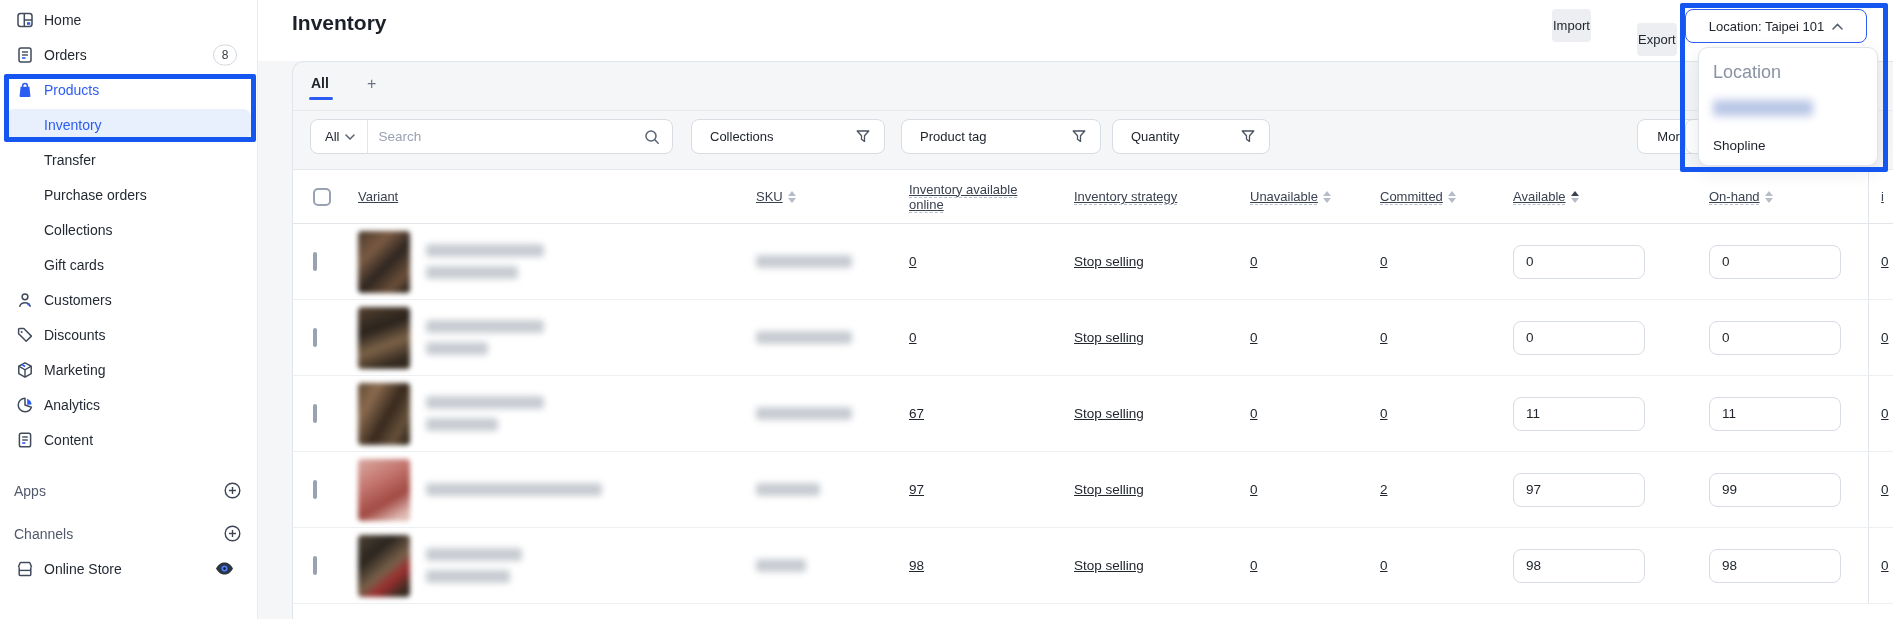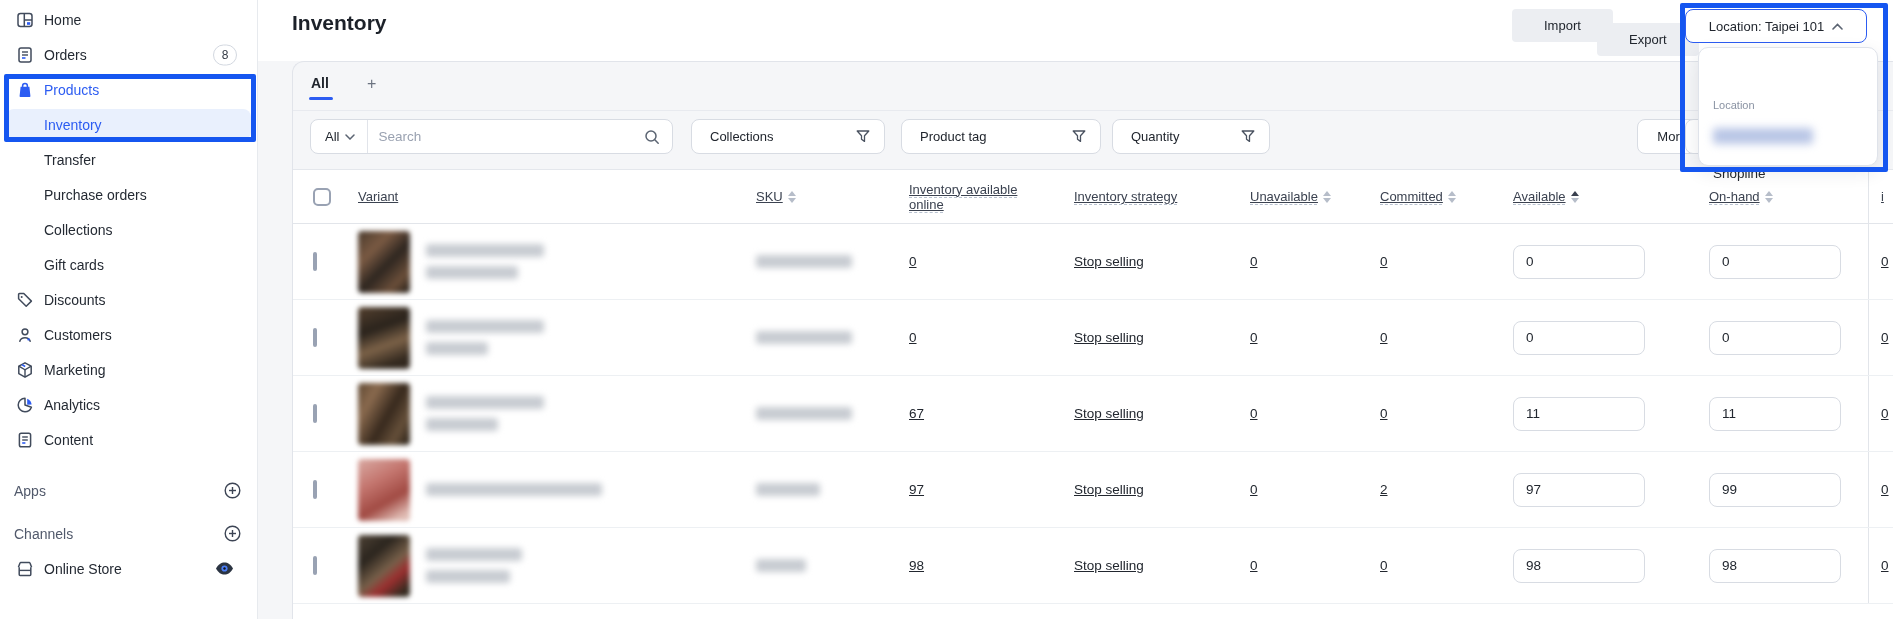--- a/index.html
+++ b/index.html
@@ -17,21 +17,21 @@
   .si.active-parent .lbl { color:#2c5cf2; font-weight:500; }
   .si.active .lbl { color:#2c5cf2; }
   .badge { position:absolute; right:20px; top:50%; transform:translateY(-50%); min-width:24px; height:21px; border:1px solid #d3d8e0; border-radius:11px; font-size:12px; color:#343b46; display:flex; align-items:center; justify-content:center; padding:0 7px; background:#fff; }
   .section-row { height:35px; display:flex; align-items:center; padding:0 16px 0 14px; font-size:14px; color:#51596b; justify-content:space-between; cursor:pointer; }
   .right-ic { width:18px; height:18px; display:inline-flex; align-items:center; justify-content:center; }
 
   
   .main { position:absolute; left:258px; top:0; right:0; height:619px; background:#fff; }
   .main .lower-bg { position:absolute; left:0; top:61px; right:0; bottom:0; background:#f5f6f8; }
   .page-title { position:absolute; left:34px; top:11px; font-size:21px; font-weight:700; color:#1c2129; }
-  .btn-gray { position:absolute; height:33px; background:#eceef2; border:none; border-radius:4px; font-size:13px; font-weight:500; color:#21262e; font-family:inherit; cursor:pointer; padding:0 32px; }
+  .btn-gray { position:absolute; height:33px; background:#eceef2; border:none; border-radius:4px; font-size:13px; font-weight:500; color:#21262e; font-family:inherit; cursor:pointer; padding:0 1px;margin-left:40px; }
   .loc-btn { position:absolute; left:1427px; top:9px; width:182px; height:34px; background:#fff; border:1px solid #2c5cf2; border-radius:8px; font-size:13px; font-weight:500; color:#21262e; display:flex; align-items:center; justify-content:center; gap:8px; cursor:pointer; z-index:40; }
 
   
   .card { position:absolute; left:34px; top:61px; width:1601px; height:558px; border:1px solid #e1e4ea; border-right:none; border-bottom:none; border-radius:12px 0 0 0; }
   .tabs { position:absolute; left:0; top:0; right:0; height:49px; border-bottom:1px solid #e8eaef; }
   .tab { position:absolute; left:18px; top:13px; font-size:14px; font-weight:600; color:#20252d; cursor:pointer; padding-bottom:9px; }
   .tab .underline { position:absolute; left:-2px; bottom:0; width:24px; height:3px; background:#2c5cf2; border-radius:2px; }
   .tab-add { position:absolute; left:74px; top:13px; font-size:16px; color:#6b7380; cursor:pointer; }
 
   .filter-row { position:absolute; left:0; top:49px; right:0; height:56px; }
@@ -69,21 +69,21 @@
 
   
   .sort { display:inline-flex; flex-direction:column; gap:2px; }
   .sort i { width:0; height:0; border-left:4px solid transparent; border-right:4px solid transparent; display:block; }
   .sort .up { border-bottom:5px solid #b6bdc9; }
   .sort .dn { border-top:5px solid #b6bdc9; }
   .sort .up.on { border-bottom-color:#39404e; }
 
   
   .loc-panel { position:absolute; left:1440px; top:47px; width:180px; height:119px; background:#fff; border:1px solid #dfe3ea; border-radius:10px; box-shadow:0 6px 18px rgba(30,40,60,.10); z-index:50; padding:14px 14px 0 14px; }
-  .loc-label { font-size:11px; color:#8a93a3;margin-top:37px; }
+  .loc-label { font-size:18px; color:#8a93a3; }
   .loc-opt-blur { margin-top:17px; width:100px; height:16px; background:#b9c6e6; border-radius:3px; filter:blur(4px); cursor:pointer; }
   .loc-opt { margin-top:22px; font-size:13.5px; color:#20252d; cursor:pointer; }
 
   
   .anno { position:absolute; border:5px solid #1556f0; z-index:60; pointer-events:none; border-radius:2px; }
   .anno-sidebar { left:4px; top:74px; width:252px; height:68px; }
   .anno-location { left:1422px; top:3px; width:208px; height:169px; }
 
   svg { display:block; }
 </style>
@@ -146,36 +146,36 @@
       <span class="lbl">Collections</span>
     </div>
 
     <div class="si sub">
       <span class="lbl">Gift cards</span>
     </div>
 
     <div class="si">
       <span class="ic">
         <svg width="18" height="18" viewBox="0 0 18 18">
-            <path d="M2.6 3.4 a0.9 0.9 0 0 1 0.9 -0.9 h4.3 l7.6 7.6 -5.2 5.2 -7.6 -7.6 Z" fill="none" stroke="#414b5c" stroke-width="1.5" stroke-linejoin="round"></path>
-            <circle cx="5.7" cy="5.9" r="1" fill="#414b5c"></circle>
-          </svg>
-      </span>
-      <span class="lbl">Discounts</span>
-    </div>
-
-    <div class="si">
-      <span class="ic">
-        <svg width="18" height="18" viewBox="0 0 18 18">
             <circle cx="9" cy="5.8" r="2.9" fill="none" stroke="#414b5c" stroke-width="1.5"></circle>
             <path d="M3.8 15.2 a5.4 4.6 0 0 1 10.4 0" fill="none" stroke="#414b5c" stroke-width="1.5" stroke-linecap="round"></path>
             <circle cx="12.6" cy="13.4" r="1.2" fill="#2c5cf2"></circle>
           </svg>
       </span>
       <span class="lbl">Customers</span>
+    </div>
+
+    <div class="si">
+      <span class="ic">
+        <svg width="18" height="18" viewBox="0 0 18 18">
+            <path d="M2.6 3.4 a0.9 0.9 0 0 1 0.9 -0.9 h4.3 l7.6 7.6 -5.2 5.2 -7.6 -7.6 Z" fill="none" stroke="#414b5c" stroke-width="1.5" stroke-linejoin="round"></path>
+            <circle cx="5.7" cy="5.9" r="1" fill="#414b5c"></circle>
+          </svg>
+      </span>
+      <span class="lbl">Discounts</span>
     </div>
 
     <div class="si">
       <span class="ic">
         <svg width="18" height="18" viewBox="0 0 18 18">
             <path d="M9 1.8 l6.2 3.4 v7.4 L9 16.2 2.8 12.6 V5.2 Z" fill="none" stroke="#414b5c" stroke-width="1.5" stroke-linejoin="round"></path>
             <path d="M2.8 5.2 L9 8.8 l6.2 -3.6" fill="none" stroke="#414b5c" stroke-width="1.4"></path>
             <path d="M9 8.8 V16" stroke="#414b5c" stroke-width="1.4"></path>
             <path d="M5.8 3.6 l3.4 1.9" stroke="#2c5cf2" stroke-width="1.6"></path>
           </svg>

